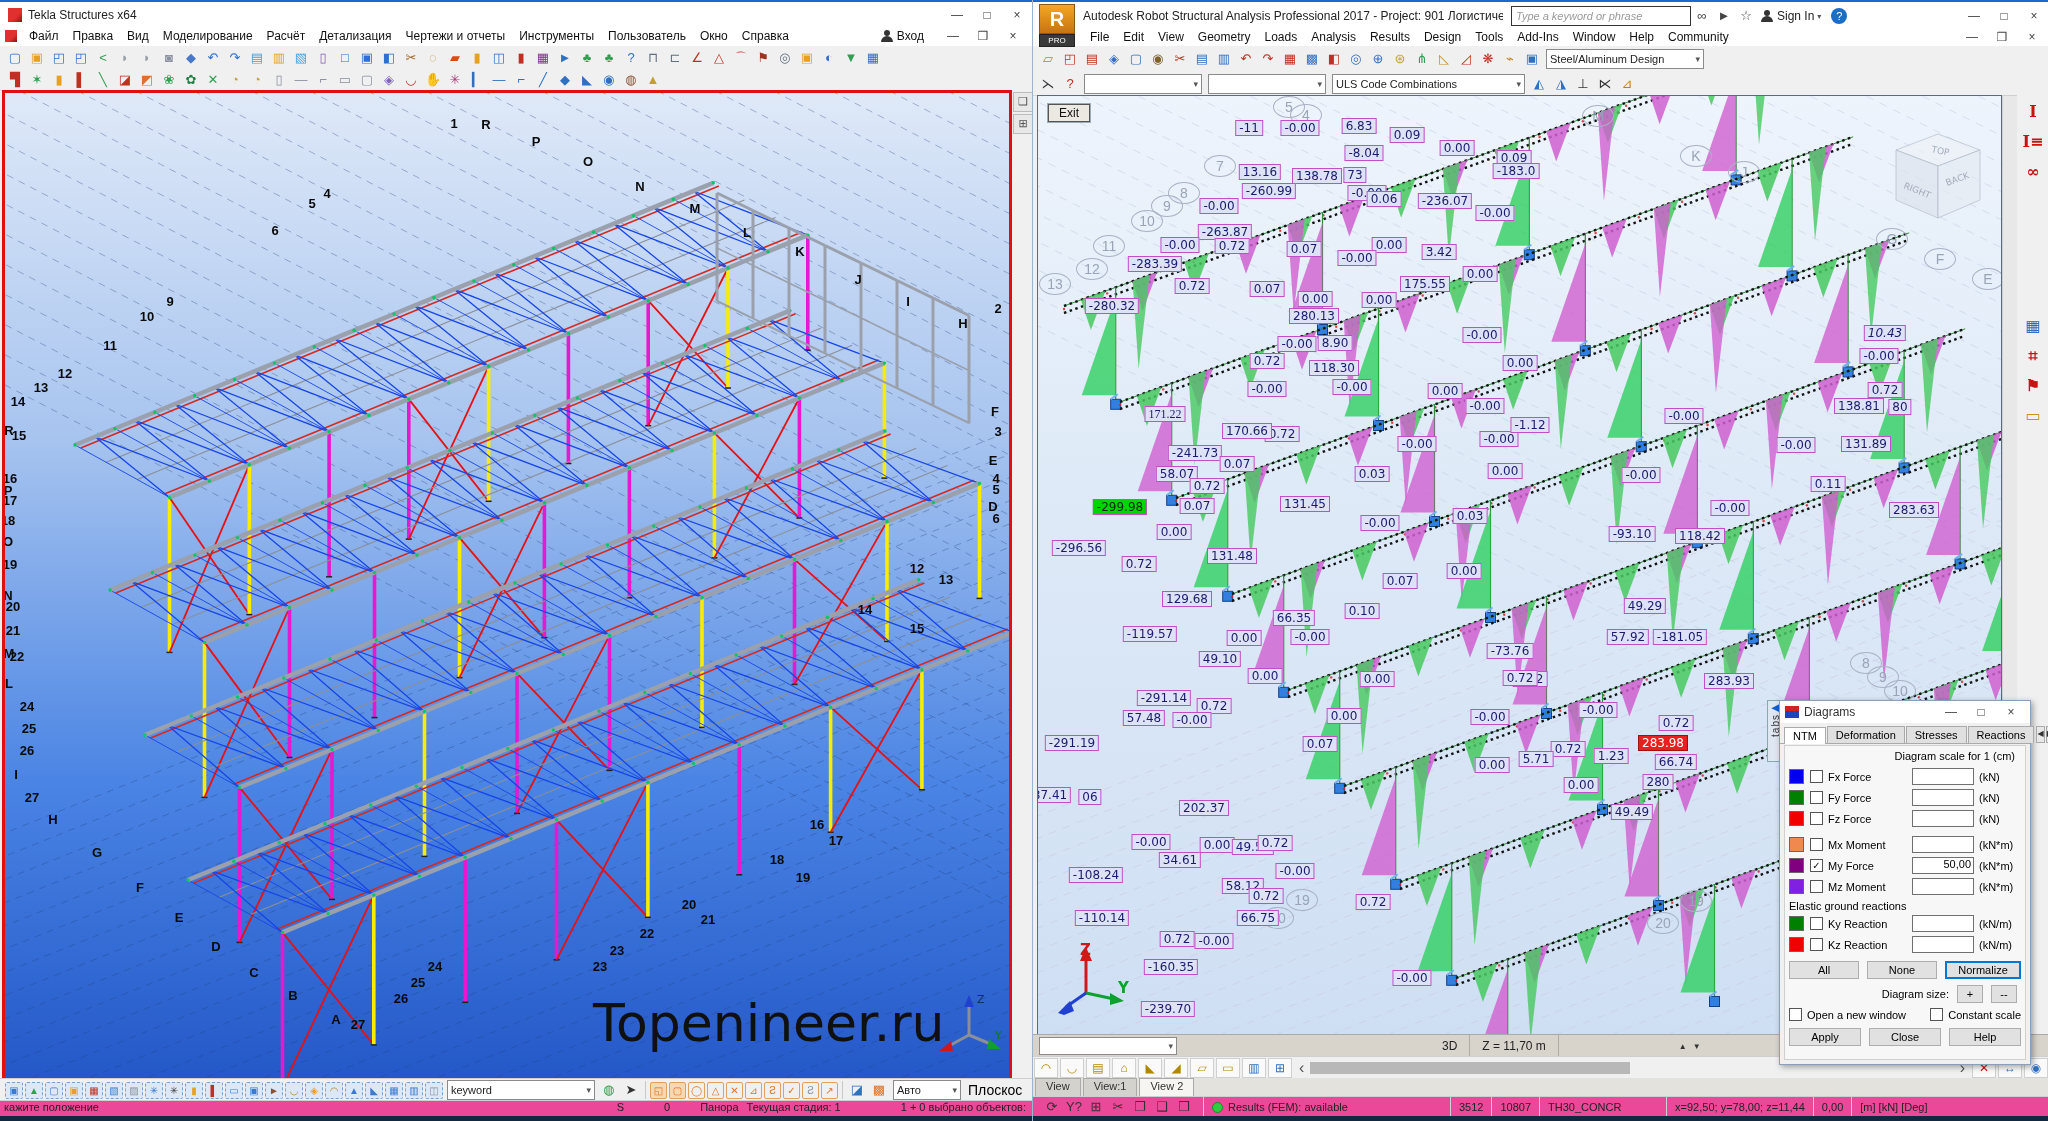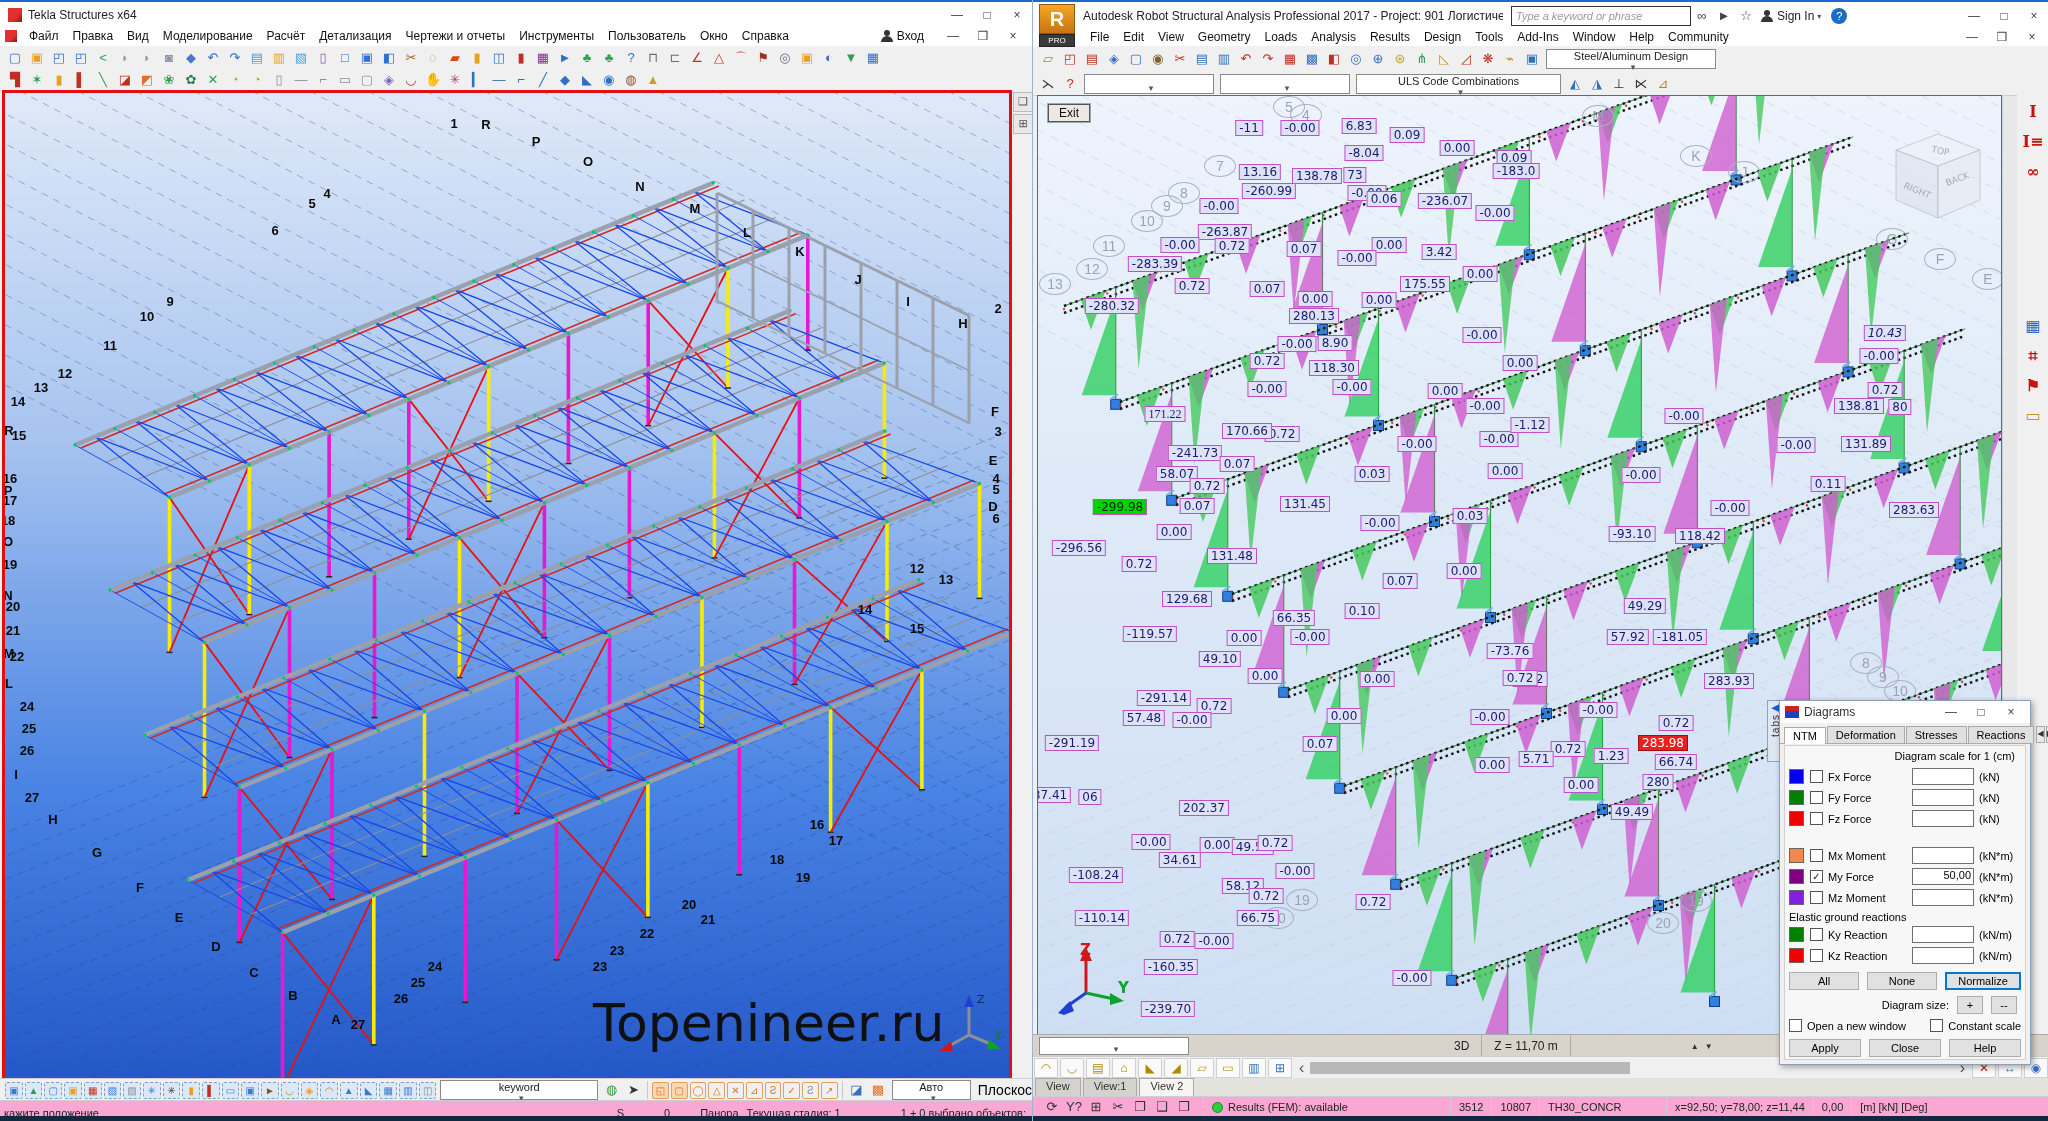--- a/index.html
+++ b/index.html
@@ -13,24 +13,24 @@
   .winbtn{width:30px;text-align:center;color:#444;font-size:12px;cursor:default;}
   .menubar{position:absolute;left:0;right:0;display:flex;align-items:center;background:#ffffff;
            font-size:12px;color:#111;}
   .menu-item{padding:2px 7px;white-space:nowrap;}
   .toolbar{position:absolute;left:0;right:0;display:flex;align-items:center;background:#f0f0f0;
            border-bottom:1px solid #d8d8d8;padding-left:4px;overflow:hidden;}
   .tbi{display:inline-block;width:20px;height:18px;line-height:18px;text-align:center;font-size:13px;
        margin:0 1px;border-radius:2px;}
   .sep{width:1px;height:18px;background:#c8c8c8;margin:0 3px;}
   .combo{display:inline-flex;align-items:center;justify-content:space-between;background:#fff;
-         border:1px solid #8a8a8a;font-size:11px;color:#222;height:18px;padding:0 9px;margin:12px 3px;flex-direction:column;}
+         border:1px solid #8a8a8a;font-size:11px;color:#222;height:18px;padding:0 3px;margin:12px 3px;}
   .combo .car{color:#555;font-size:9px;margin-left:4px;}
-  .statusbar{position:absolute;left:0;right:0;background:#f9a8d4;border-top:1px solid #cfcfcf;
-             display:flex;align-items:flex-end;font-size:11px;color:#222;}
+  .statusbar{position:absolute;left:0;right:0;background:#ec4899;border-top:1px solid #cfcfcf;
+             display:flex;align-items:flex-start;font-size:11px;color:#222;}
   .darkstrip{position:absolute;left:0;right:0;bottom:0;height:5px;background:#122740;}
   .person{display:inline-block;width:12px;height:12px;position:relative;margin-right:4px;}
   .person:before{content:"";position:absolute;left:3px;top:0;width:6px;height:6px;border-radius:50%;background:#333;}
   .person:after{content:"";position:absolute;left:0;top:6px;width:12px;height:6px;border-radius:6px 6px 0 0;background:#333;}
   
   #win-left{left:0;width:1032px;}
   #tekla-icon{width:14px;height:14px;background:linear-gradient(135deg,#e03030 60%,#8a1515);margin:0 6px 0 8px;}
   #left-viewport{position:absolute;left:2px;top:90px;width:1004px;height:986px;border:3px solid #e01010;
                  overflow:hidden;background:#cfe0f6;}
   #left-svg{position:absolute;left:0;top:0;}
@@ -1850,21 +1850,21 @@
               <span class="finp"></span>
               <span class="funit">(kN)</span>
             </div>
             <div class="frow">
               <span class="swatch" style="background: rgb(240, 0, 0);"></span>
               <span class="cb"></span>
               <span class="flab">Fz Force</span>
               <span class="finp"></span>
               <span class="funit">(kN)</span>
             </div>
-            <div class="frow" style="margin-top: 16px;">
+            <div class="frow" style="margin-top: 5px;">
               <span class="swatch" style="background: rgb(240, 136, 80);"></span>
               <span class="cb"></span>
               <span class="flab">Mx Moment</span>
               <span class="finp"></span>
               <span class="funit">(kN*m)</span>
             </div>
             <div class="frow">
               <span class="swatch" style="background: rgb(128, 0, 128);"></span>
               <span class="cb">✓</span>
               <span class="flab">My Force</span>

